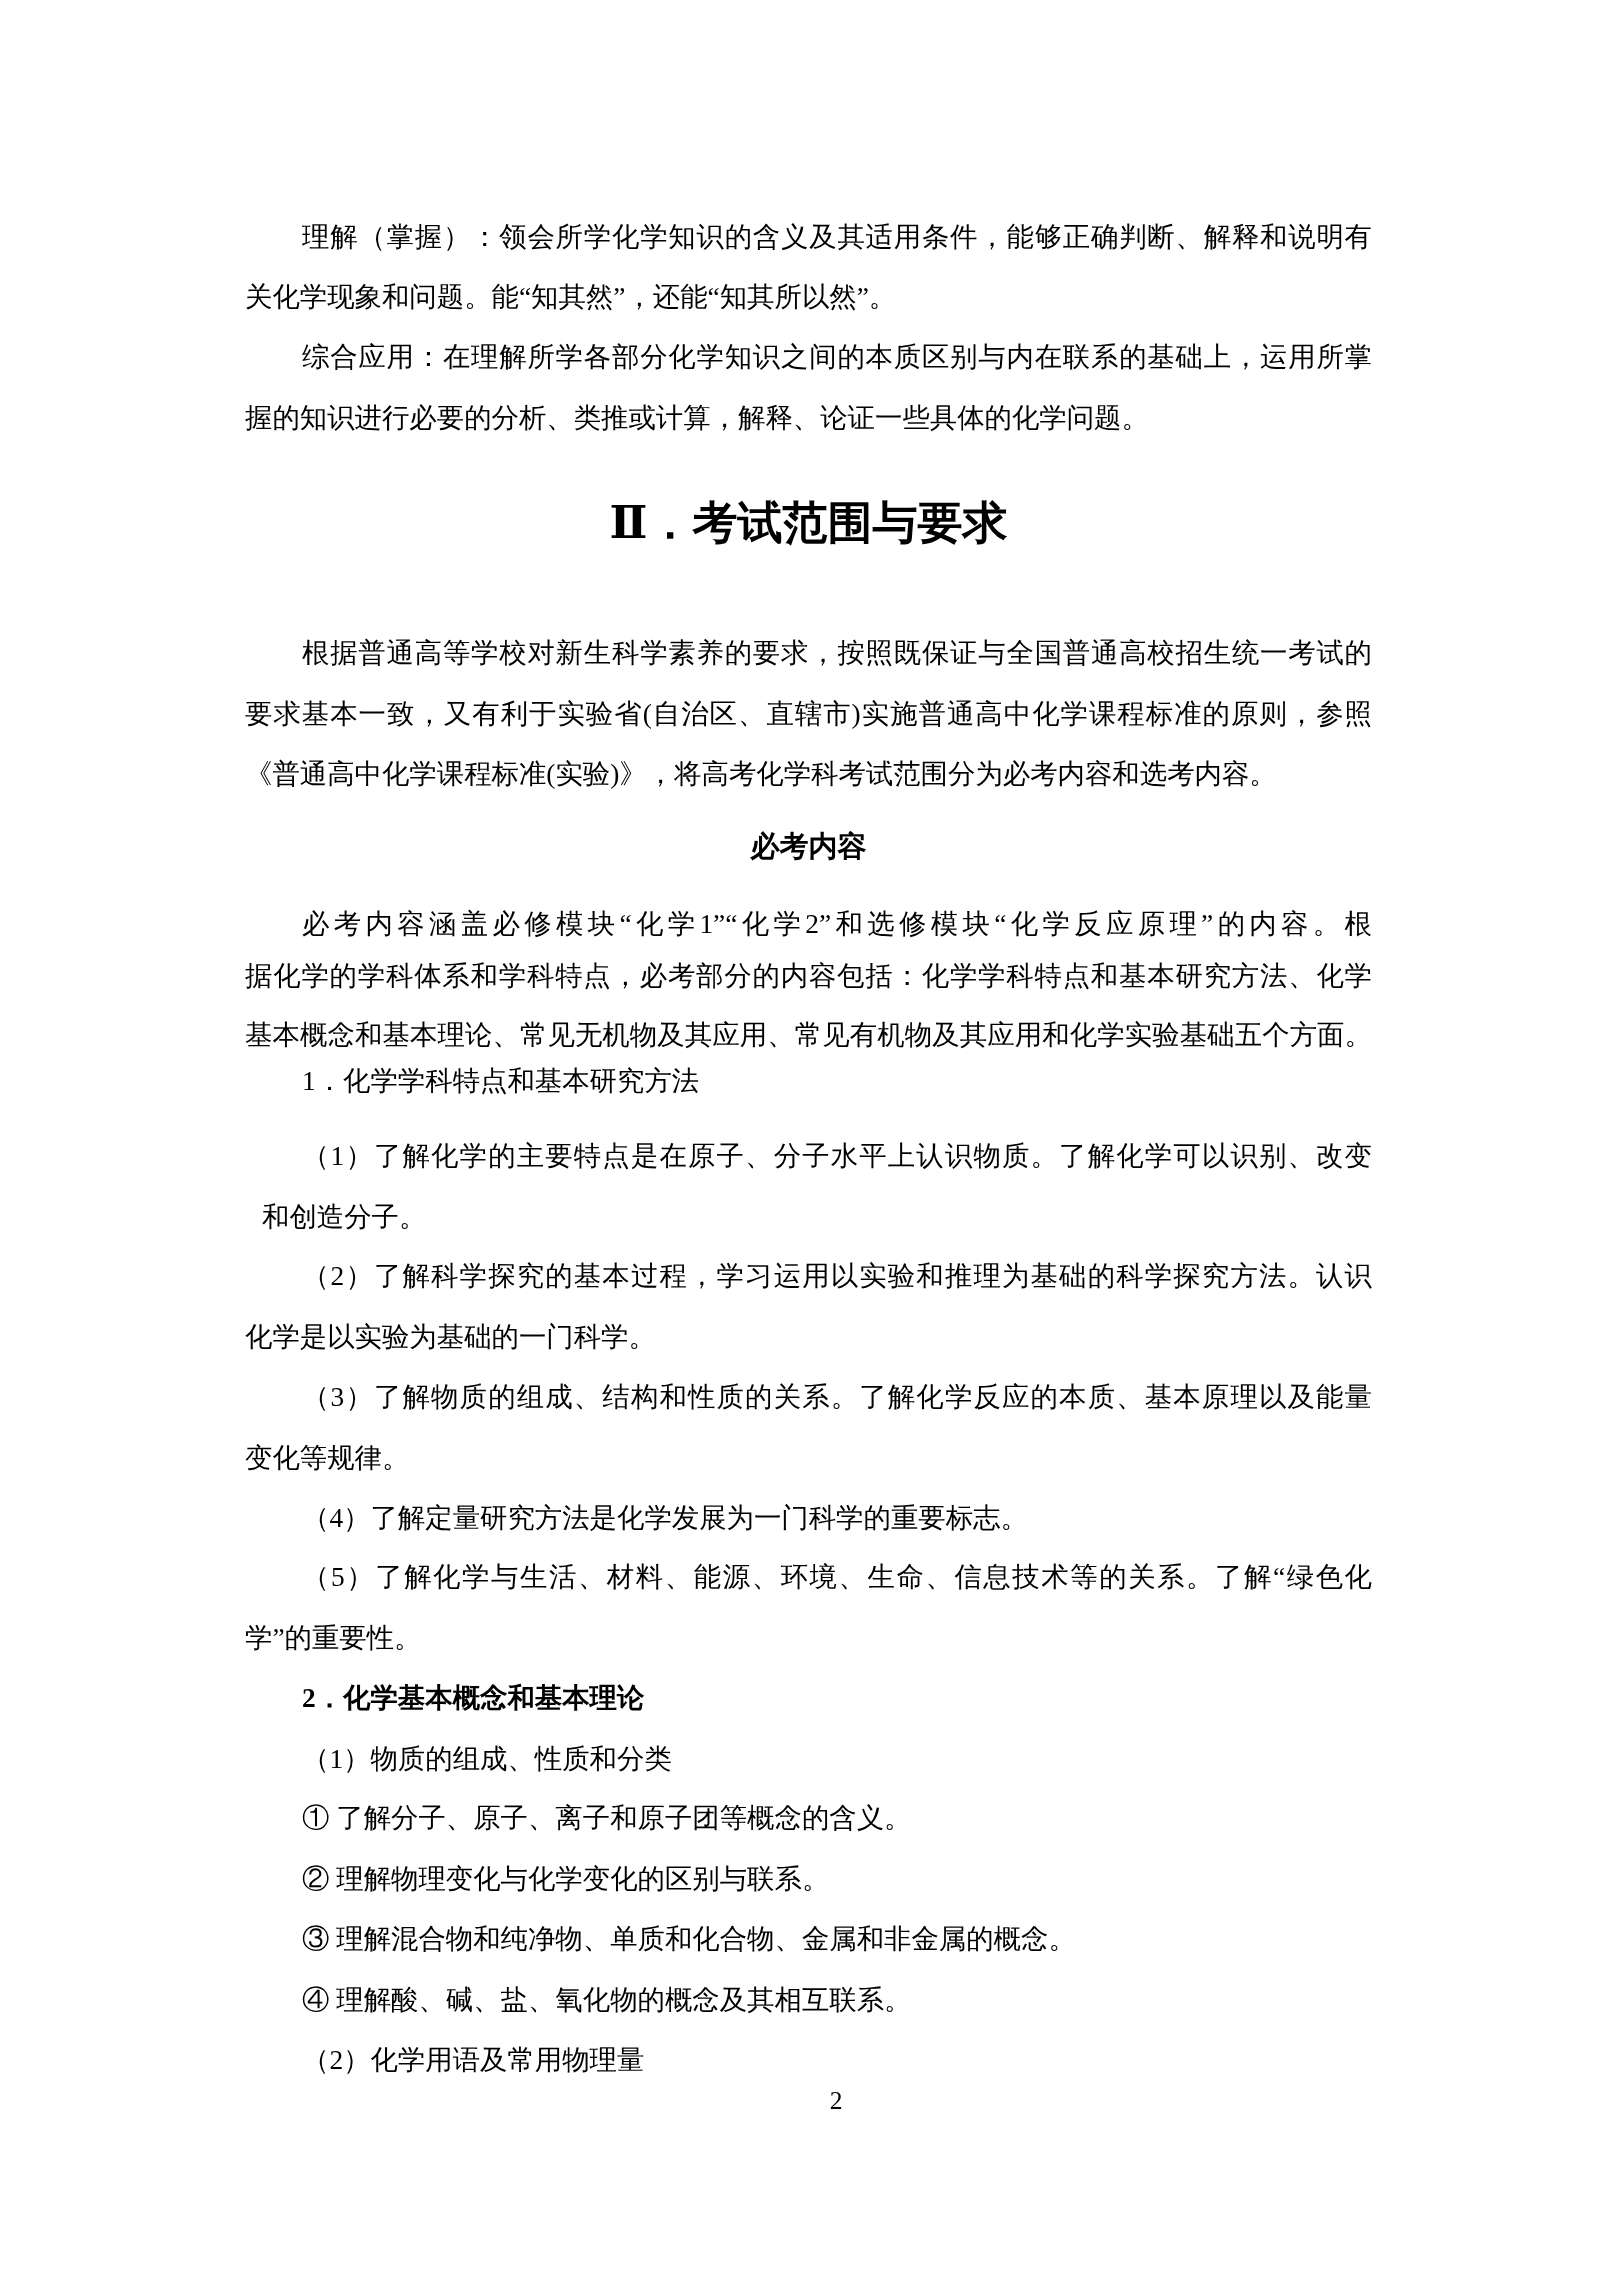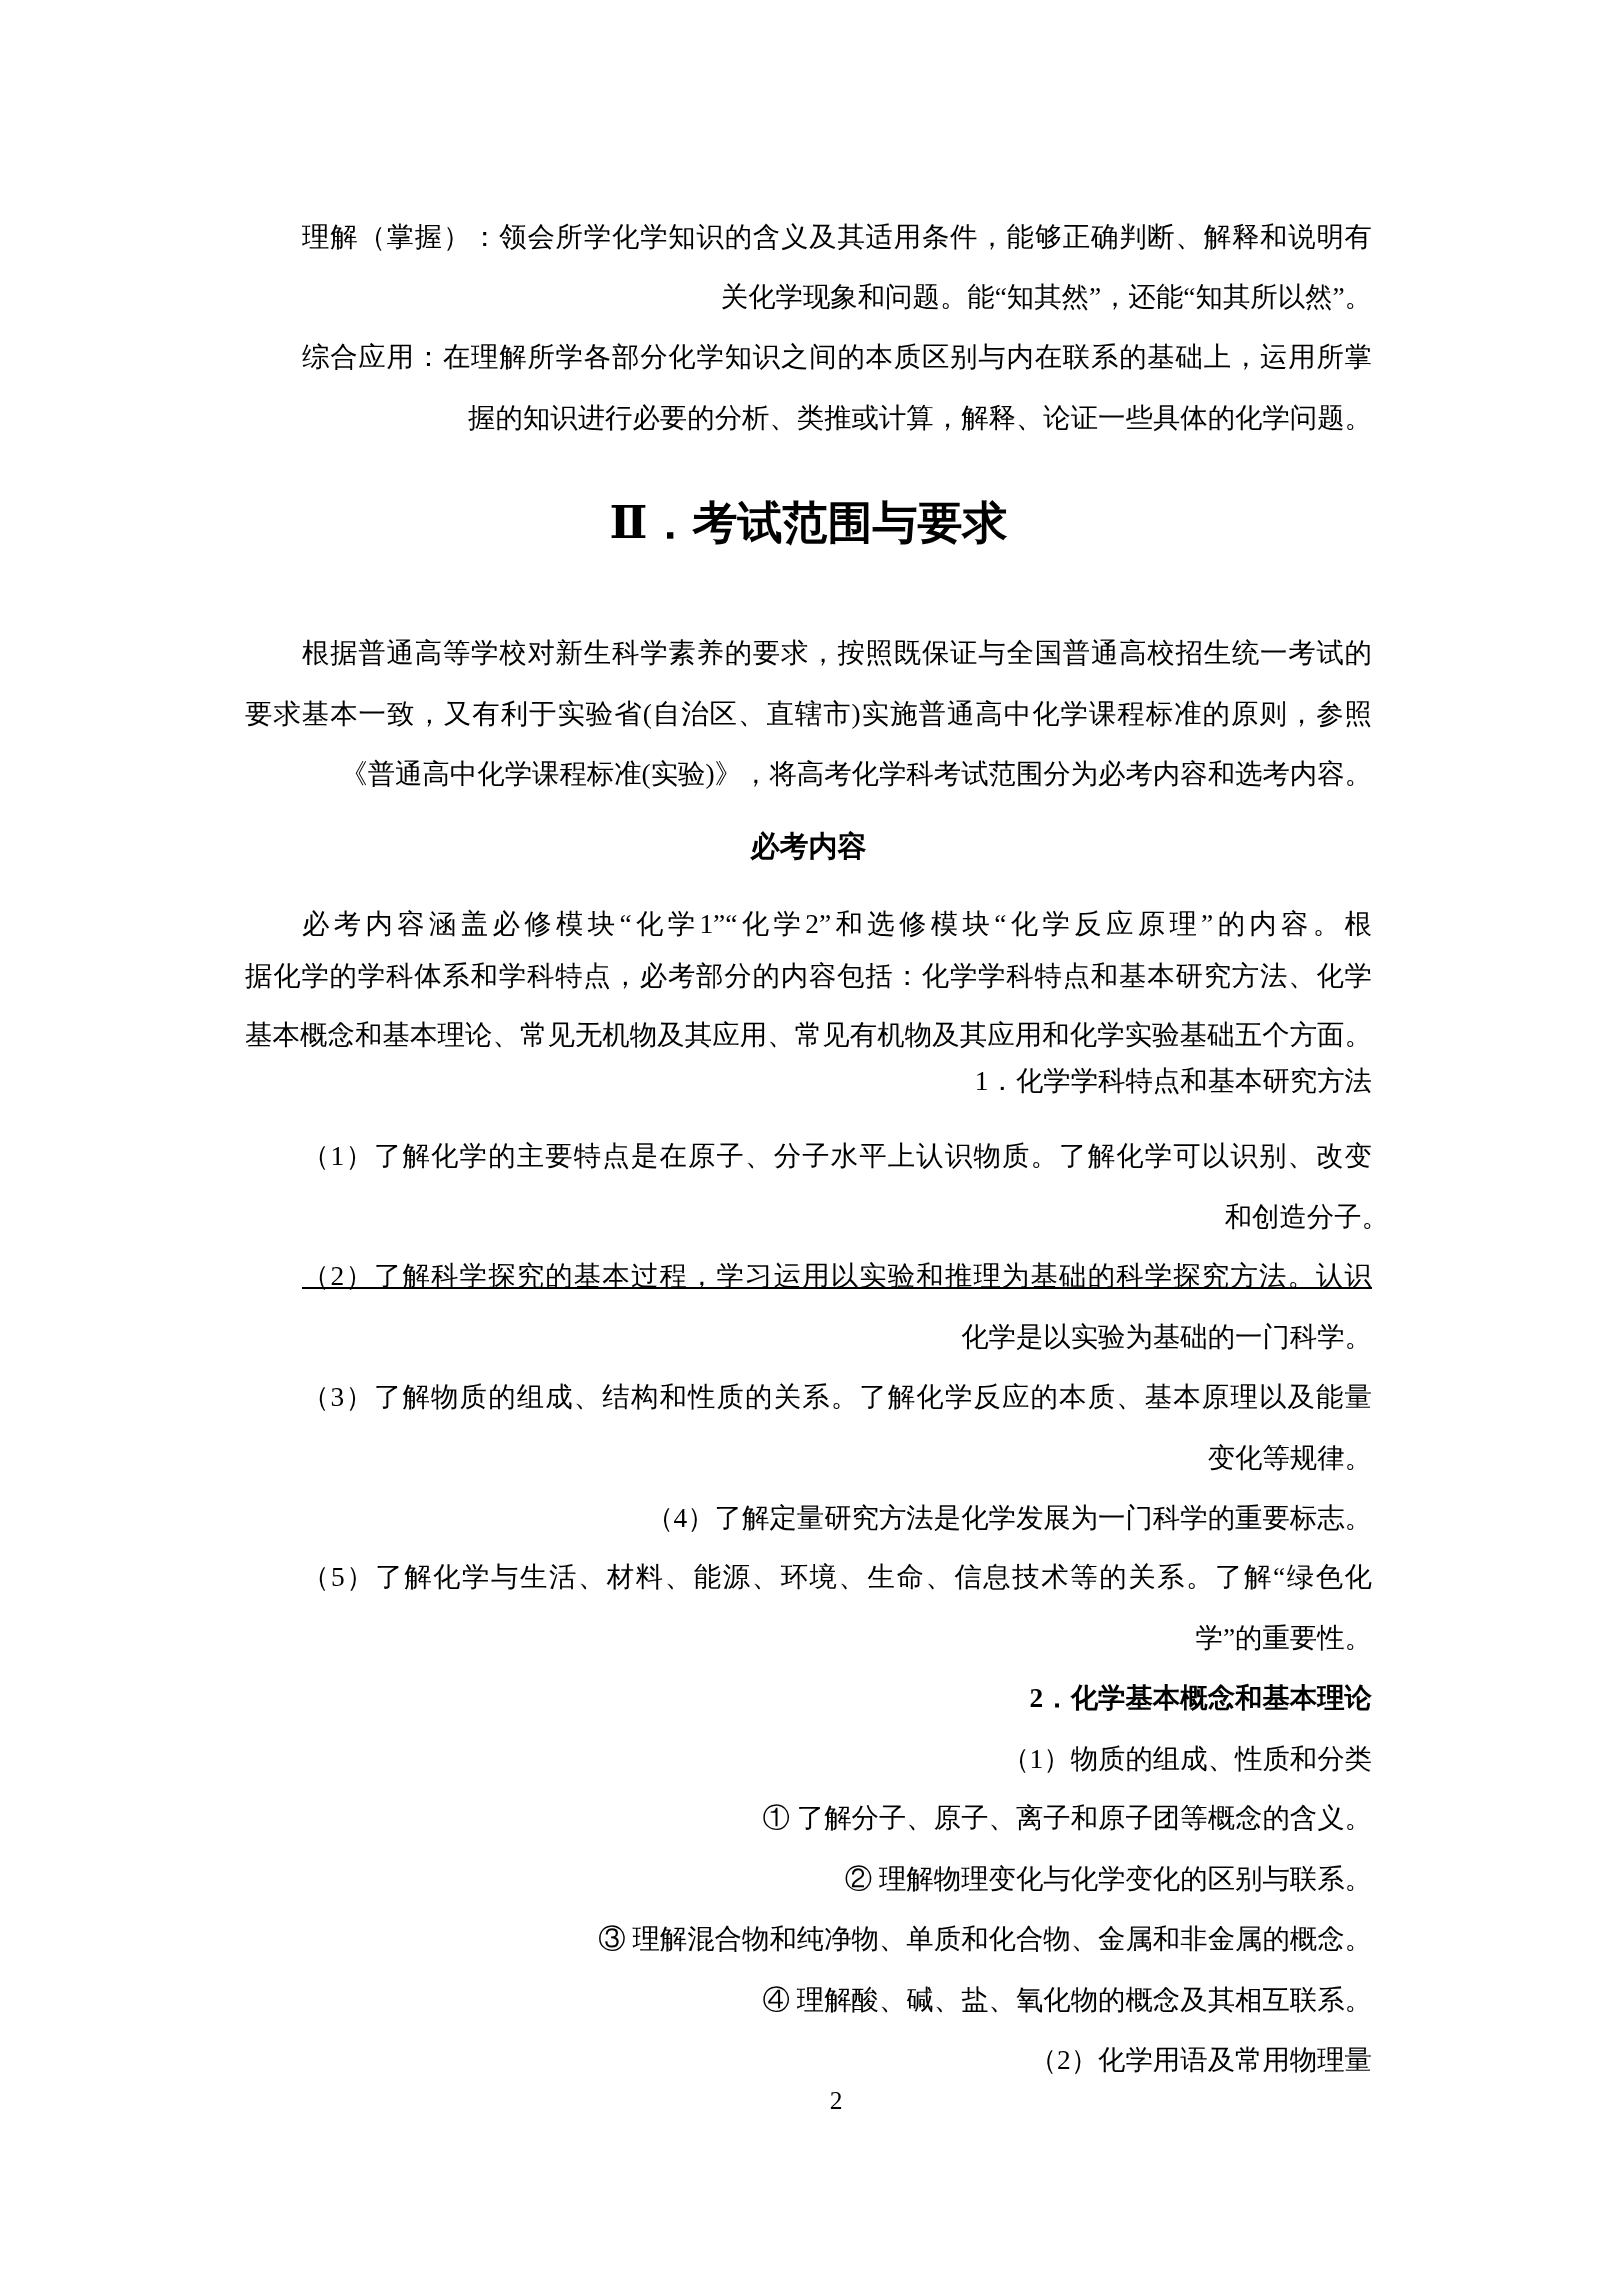--- a/index.html
+++ b/index.html
@@ -11,21 +11,21 @@
     overflow:hidden;
     font-family:"Liberation Serif","DejaVu Serif",serif;
     color:#000000;
   }
   .line{
     position:absolute;
     left:245px;
     width:1127px;
     font-size:27.4px;
     line-height:33px;
-    text-align:right;
+    text-align:left;
     white-space:normal;
   }
   .line.indent{ text-indent:57px; }
   .line.just{
     text-align:justify;
     text-align-last:justify;
   }
   .h1{
     position:absolute;
     left:245px;
@@ -67,21 +67,21 @@
     <div class="line indent just" style="top: 637px;">根据普通高等学校对新生科学素养的要求，按照既保证与全国普通高校招生统一考试的</div>
     <div class="line just" style="top: 698px;">要求基本一致，又有利于实验省(自治区、直辖市)实施普通高中化学课程标准的原则，参照</div>
     <div class="line" style="top: 758px;">《普通高中化学课程标准(实验)》，将高考化学科考试范围分为必考内容和选考内容。</div>
     <div class="h2" style="top: 829px;">必考内容</div>
     <div class="line indent just" style="top: 899px; margin-top: 9px;">必考内容涵盖必修模块“化学1”“化学2”和选修模块“化学反应原理”的内容。根</div>
     <div class="line just" style="top: 960px;">据化学的学科体系和学科特点，必考部分的内容包括：化学学科特点和基本研究方法、化学</div>
     <div class="line just" style="top: 1019px;">基本概念和基本理论、常见无机物及其应用、常见有机物及其应用和化学实验基础五个方面。</div>
     <div class="line indent" style="top: 1065px;">1．化学学科特点和基本研究方法</div>
     <div class="line indent just" style="top: 1140px;">（1）了解化学的主要特点是在原子、分子水平上认识物质。了解化学可以识别、改变</div>
     <div class="line" style="top: 1201px; margin-left: 17px;">和创造分子。</div>
-    <div class="line indent just" style="top: 1260px; text-decoration: underline;">（2）了解科学探究的基本过程，学习运用以实验和推理为基础的科学探究方法。认识</div>
+    <div class="line indent just" style="top: 1260px;">（2）了解科学探究的基本过程，学习运用以实验和推理为基础的科学探究方法。认识</div>
     <div class="line" style="top: 1321px;">化学是以实验为基础的一门科学。</div>
     <div class="line indent just" style="top: 1381px;">（3）了解物质的组成、结构和性质的关系。了解化学反应的本质、基本原理以及能量</div>
     <div class="line" style="top: 1442px;">变化等规律。</div>
     <div class="line indent" style="top: 1502px;">（4）了解定量研究方法是化学发展为一门科学的重要标志。</div>
     <div class="line indent just" style="top: 1561px;">（5）了解化学与生活、材料、能源、环境、生命、信息技术等的关系。了解“绿色化</div>
     <div class="line" style="top: 1622px;">学”的重要性。</div>
     <div class="line indent" style="top: 1682px; font-weight: bold;">2．化学基本概念和基本理论</div>
     <div class="line indent" style="top: 1743px;">（1）物质的组成、性质和分类</div>
     <div class="line indent" style="top: 1802px;">① 了解分子、原子、离子和原子团等概念的含义。</div>
     <div class="line indent" style="top: 1923px;">③ 理解混合物和纯净物、单质和化合物、金属和非金属的概念。</div>

